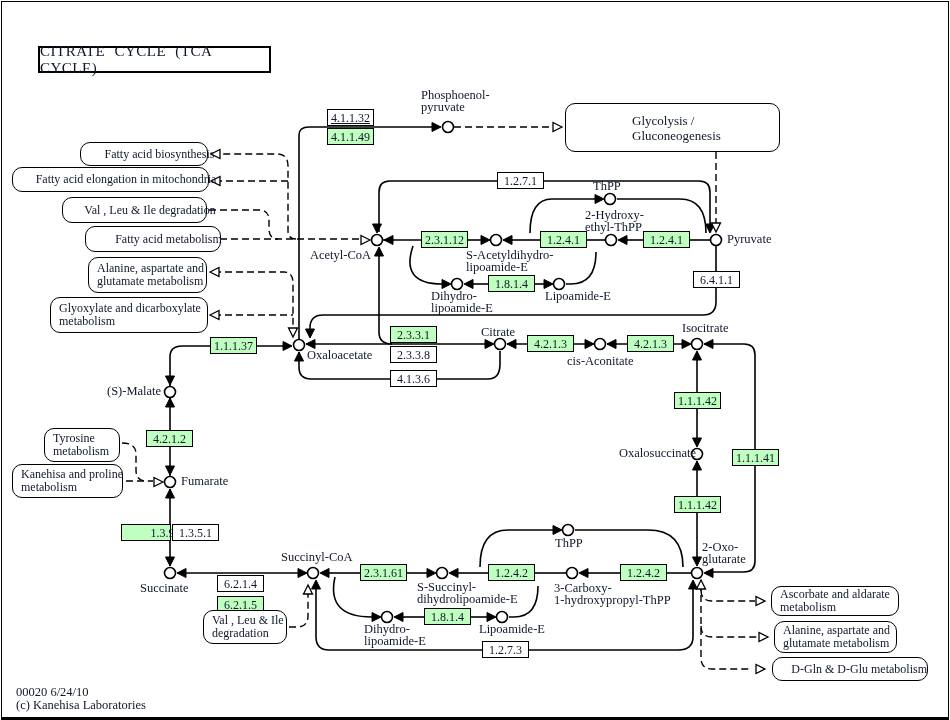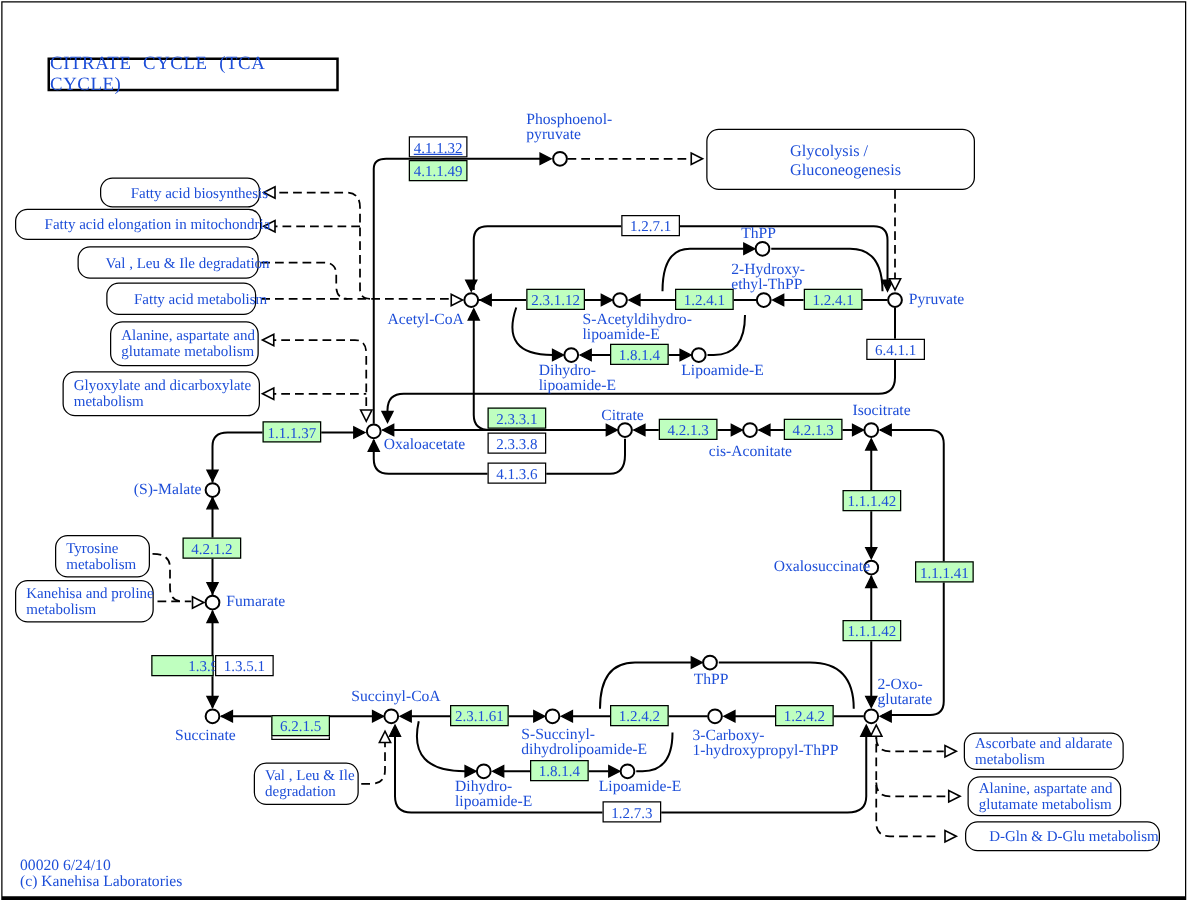--- a/index.html
+++ b/index.html
@@ -1,17 +1,17 @@
 <!DOCTYPE html>
 <html style="--green: #BFFFBF;"><head>
 <meta charset="utf-8">
 <style>
   html,body{margin:0;padding:0;background:#fff;}
   .stage{position:relative;width:950px;height:720px;background:#fff;overflow:hidden;
-         font-family:"Liberation Serif", serif;color:#1d4ed8;}
+         font-family:"Liberation Serif", serif;color:#0f172a;}
   .frame{position:absolute;left:1px;top:1px;width:946px;height:715px;
          border:1px solid #000;border-bottom:3px solid #000;pointer-events:none;}
   svg#diagram-lines{position:absolute;left:0;top:0;}
   .title-box{position:absolute;left:38px;top:46px;width:229px;height:23px;
              border:2px solid #000;display:flex;align-items:center;justify-content:center;
              font-size:15px;letter-spacing:.5px;word-spacing:5px;background:#fff;}
   .enz{position:absolute;width:47px;height:17px;border:1.4px solid #000;background:#fff;
        display:flex;align-items:center;justify-content:center;font-size:12px;box-sizing:border-box;
        line-height:12px;white-space:nowrap;}
   .enz.green{background:var(--green,#BFFFBF);}
@@ -221,36 +221,36 @@
     <div class="enz green" style="left: 527px; top: 335px;">4.2.1.3</div>
     <div class="enz green" style="left: 627px; top: 335px;">4.2.1.3</div>
     <div class="enz green" style="left: 210px; top: 337px;">1.1.1.37</div>
     <div class="enz green" style="left: 146px; top: 430px;">4.2.1.2</div>
     <div class="enz green" style="left: 674px; top: 392px;">1.1.1.42</div>
     <div class="enz green" style="left: 732px; top: 449px;">1.1.1.41</div>
     <div class="enz green" style="left: 674px; top: 496px;">1.1.1.42</div>
     <div class="enz green" style="left: 121px; top: 524px; padding-left: 48px;">1.3.99.1</div>
     <div class="enz" style="left: 172px; top: 524px;">1.3.5.1</div>
     <div class="enz" style="left: 217px; top: 555px; margin-top: 20px;">6.2.1.4</div>
-    <div class="enz green" style="left: 217px; top: 572px; font-family: Liberation Serif, serif;">6.2.1.5</div>
+    <div class="enz green" style="left: 217px; top: 596px; font-family: Liberation Serif, serif;">6.2.1.5</div>
     <div class="enz green" style="left: 360px; top: 564px;">2.3.1.61</div>
     <div class="enz green" style="left: 488px; top: 564px;">1.2.4.2</div>
     <div class="enz green" style="left: 620px; top: 564px;">1.2.4.2</div>
     <div class="enz green" style="left: 424px; top: 608px;">1.8.1.4</div>
     <div class="enz" style="left: 482px; top: 641px;">1.2.7.3</div>
     <div class="pw center" style="left: 80px; top: 142px; width: 128px; height: 24px;">
       <div>Fatty acid biosynthesis</div>
     </div>
     <div class="pw center" style="left: 12px; top: 167px; width: 197px; height: 25px;">
       <div>Fatty acid elongation in mitochondria</div>
     </div>
     <div class="pw center" style="left: 62px; top: 197px; width: 145px; height: 26px;">
       <div>Val , Leu &amp; Ile degradation</div>
     </div>
-    <div class="pw center" style="left: 85px; top: 226px; width: 120px; height: 26px;">
+    <div class="pw center" style="left: 85px; top: 226px; width: 136px; height: 26px;">
       <div>Fatty acid metabolism</div>
     </div>
     <div class="pw left" style="left: 88px; top: 257px; width: 119px; height: 36px;">
       <div>Alanine, aspartate and</div>
       <div>glutamate metabolism</div>
     </div>
     <div class="pw left" style="left: 50px; top: 297px; width: 158px; height: 36px;">
       <div>Glyoxylate and dicarboxylate</div>
       <div>metabolism</div>
     </div>

